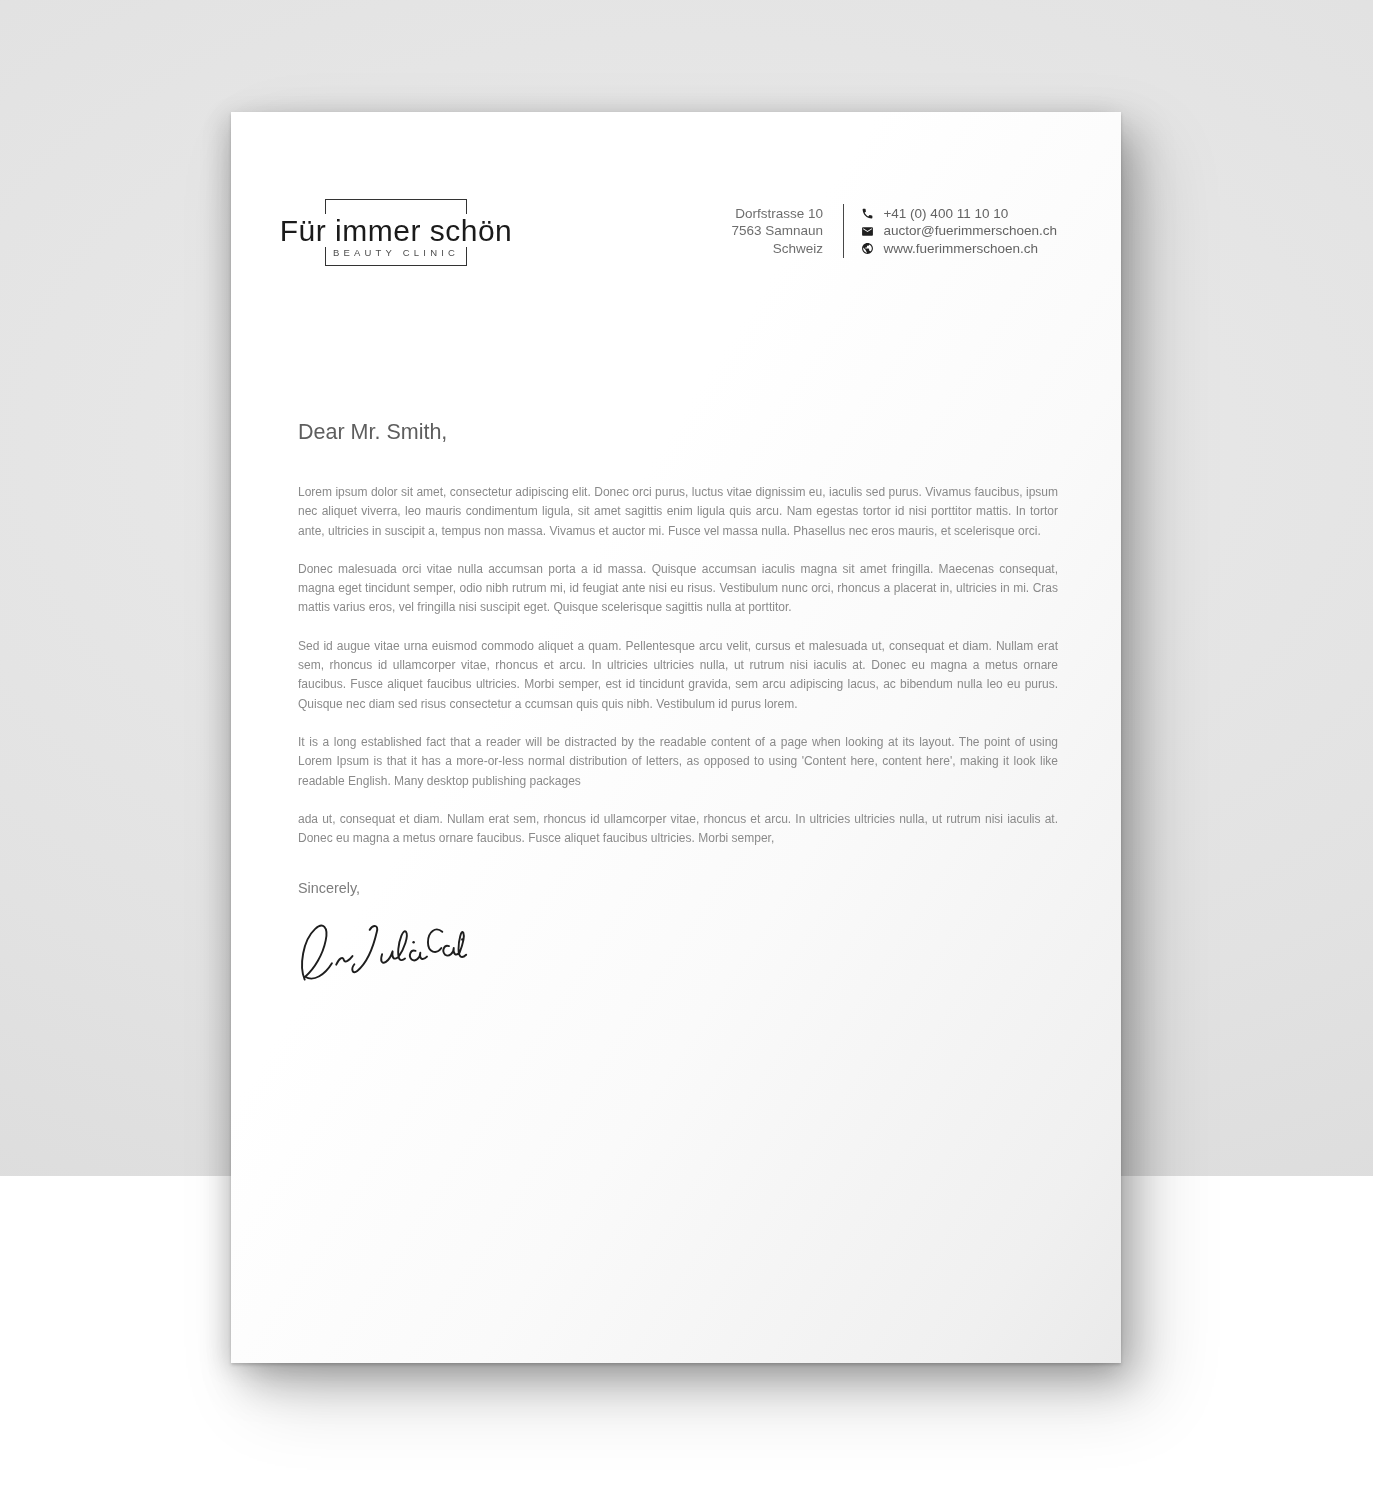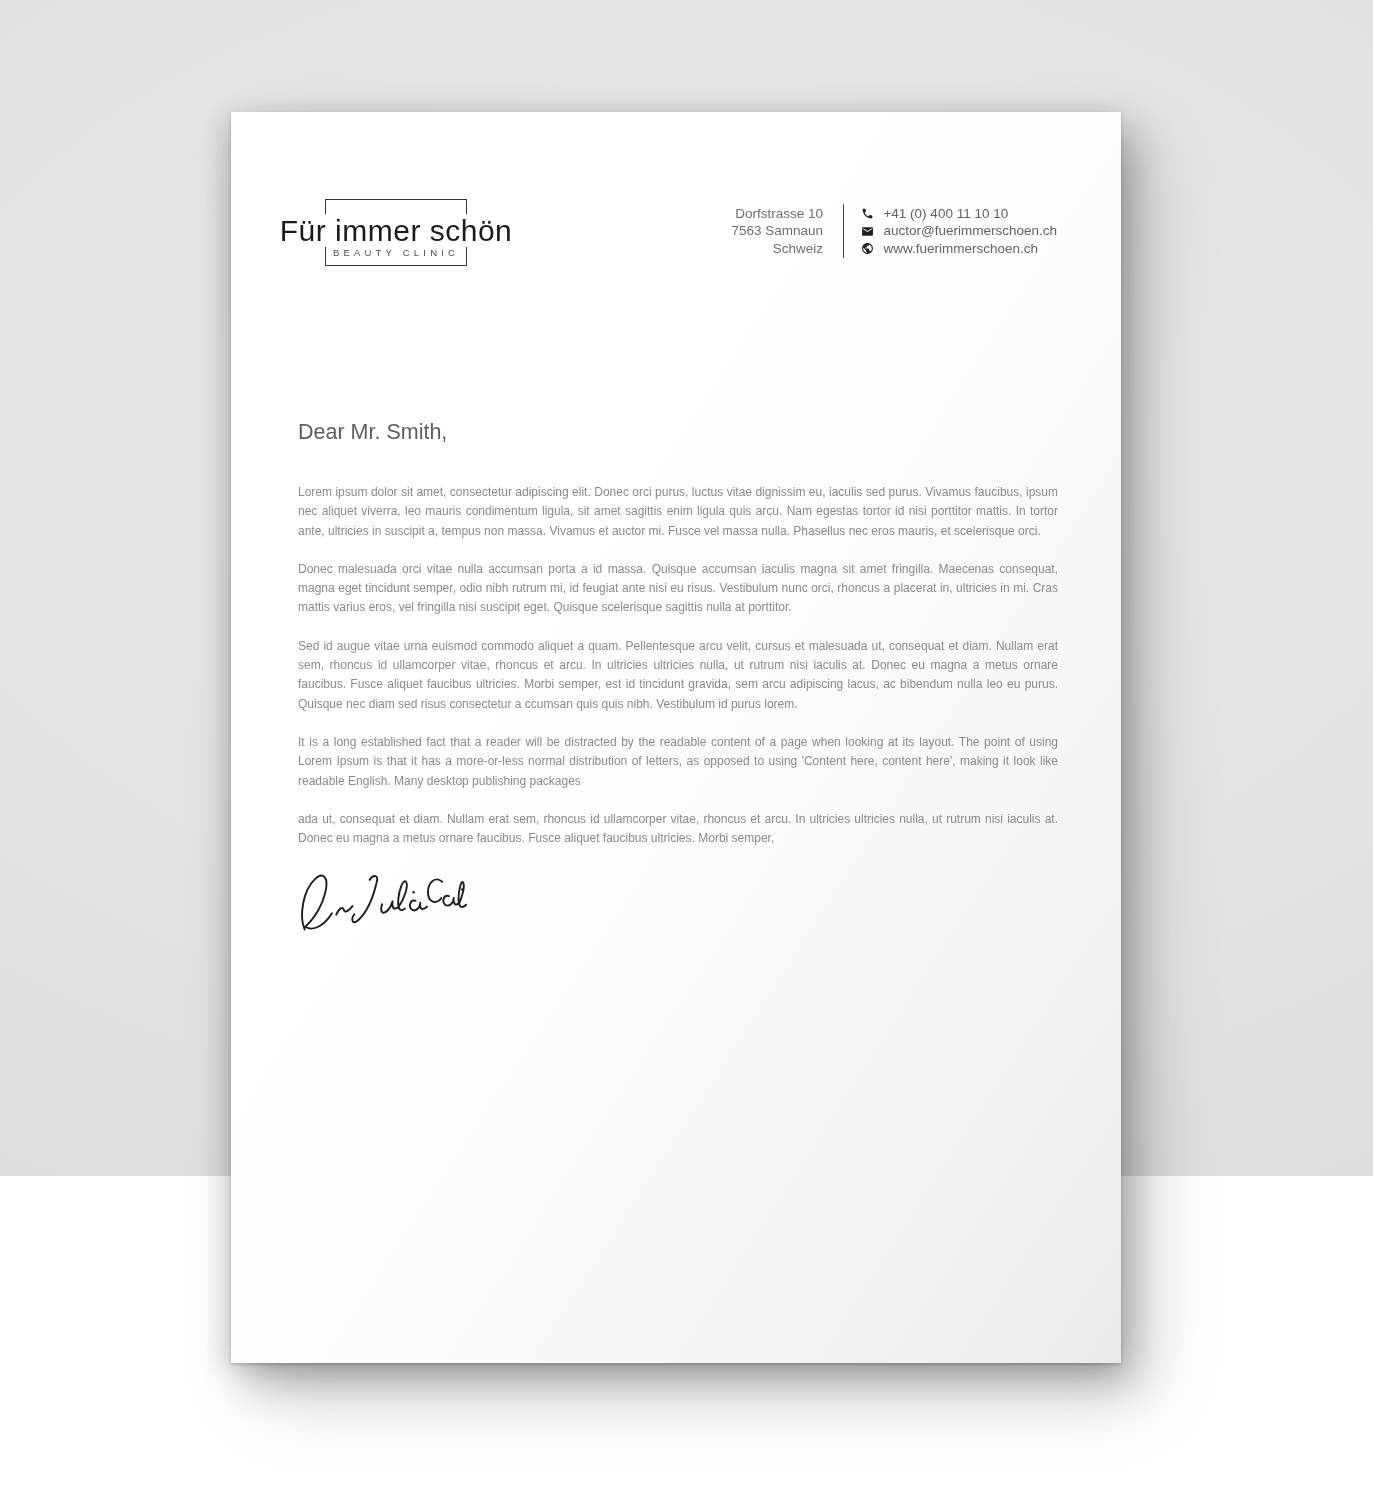--- a/index.html
+++ b/index.html
@@ -198,20 +198,21 @@
       </div>
     </div>
 
     <div class="letter">
       <div class="greeting">Dear Mr. Smith,</div>
       <p class="para">Lorem ipsum dolor sit amet, consectetur adipiscing elit. Donec orci purus, luctus vitae dignissim eu, iaculis sed purus. Vivamus faucibus, ipsum nec aliquet viverra, leo mauris condimentum ligula, sit amet sagittis enim ligula quis arcu. Nam egestas tortor id nisi porttitor mattis. In tortor ante, ultricies in suscipit a, tempus non massa. Vivamus et auctor mi. Fusce vel massa nulla. Phasellus nec eros mauris, et scelerisque orci.</p>
       <p class="para">Donec malesuada orci vitae nulla accumsan porta a id massa. Quisque accumsan iaculis magna sit amet fringilla. Maecenas consequat, magna eget tincidunt semper, odio nibh rutrum mi, id feugiat ante nisi eu risus. Vestibulum nunc orci, rhoncus a placerat in, ultricies in mi. Cras mattis varius eros, vel fringilla nisi suscipit eget. Quisque scelerisque sagittis nulla at porttitor.</p>
       <p class="para">Sed id augue vitae urna euismod commodo aliquet a quam. Pellentesque arcu velit, cursus et malesuada ut, consequat et diam. Nullam erat sem, rhoncus id ullamcorper vitae, rhoncus et arcu. In ultricies ultricies nulla, ut rutrum nisi iaculis at. Donec eu magna a metus ornare faucibus. Fusce aliquet faucibus ultricies. Morbi semper, est id tincidunt gravida, sem arcu adipiscing lacus, ac bibendum nulla leo eu purus. Quisque nec diam sed risus consectetur a ccumsan quis quis nibh. Vestibulum id purus lorem.</p>
       <p class="para">It is a long established fact that a reader will be distracted by the readable content of a page when looking at its layout. The point of using Lorem Ipsum is that it has a more-or-less normal distribution of letters, as opposed to using 'Content here, content here', making it look like readable English. Many desktop publishing packages</p>
       <p class="para">ada ut, consequat et diam. Nullam erat sem, rhoncus id ullamcorper vitae, rhoncus et arcu. In ultricies ultricies nulla, ut rutrum nisi iaculis at. Donec eu magna a metus ornare faucibus. Fusce aliquet faucibus ultricies. Morbi semper,</p>
+      <div class="closing">Sincerely,</div>
 
       <svg class="signature" viewBox="0 0 360 170" role="img" aria-label="Dr. Julia Cardin">
         <path d="M14,128 C2,100 10,46 36,22 C52,7 64,18 58,46 C52,76 34,106 15,122 C33,134 57,117 71,94"></path>
         <path d="M80,97 C86,83 94,79 96,87 C98,95 108,87 114,79"></path>
         <path d="M150,24 C158,12 169,14 165,28 C159,54 146,92 124,110 C114,118 110,106 118,96"></path>
         <path d="M176,75 C172,87 174,97 184,91 C192,86 196,75 198,69 C196,81 200,89 210,81 C222,65 232,36 226,28 C220,22 212,44 210,64 C208,86 214,92 224,84"></path>
         <path d="M246,68 C236,64 230,78 238,86 C246,92 256,82 256,72 C254,84 260,90 270,80"></path>
         <circle cx="242" cy="50" r="2.6"></circle>
         <path d="M302,28 C288,16 272,28 272,50 C272,72 290,76 300,62"></path>
         <path d="M316,58 C306,54 300,68 308,76 C316,82 326,72 326,62 C324,74 330,80 338,72 C342,62 350,40 346,30 C342,22 336,46 336,64 C336,80 342,86 352,76"></path>

